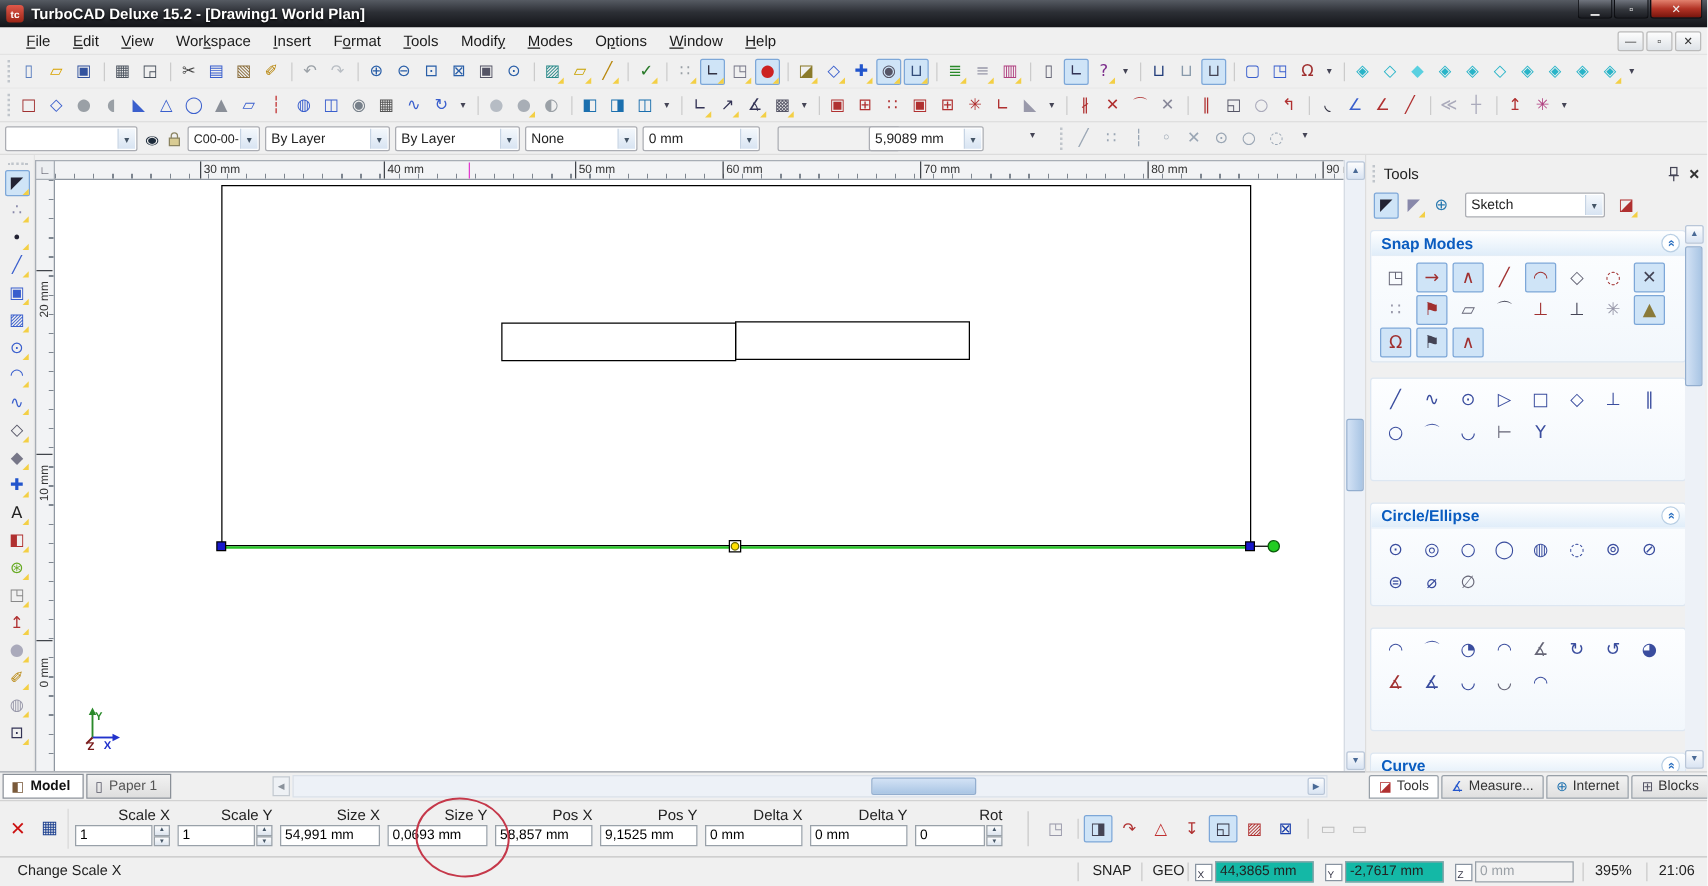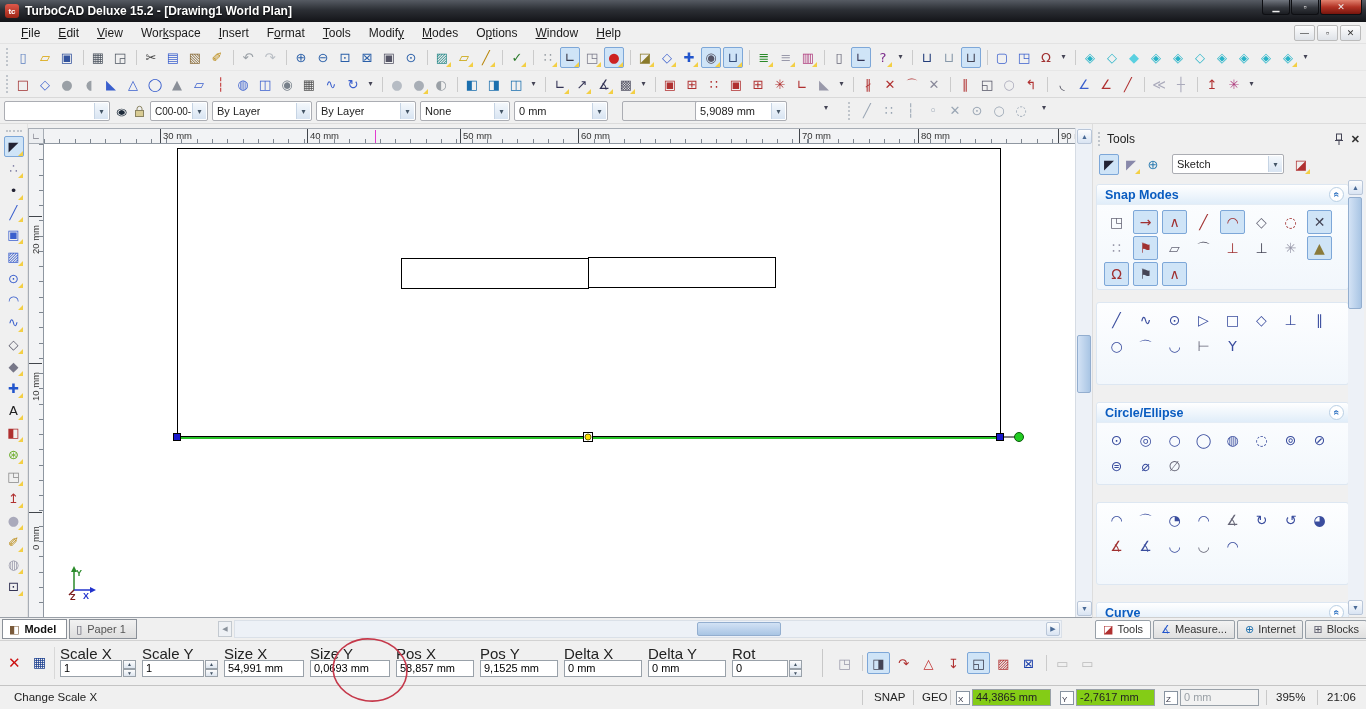--- a/index.html
+++ b/index.html
@@ -132,42 +132,42 @@
   .ptab.active { background:#fff; }
   .ptab .sticon { font-size:11px; margin-right:4px; }
 
   
   .insp { position:absolute; left:0; top:640px; width:100%; height:45px; background:#f0f0f0; border-top:1px solid #d2d2d2; }
   .insp-x { position:absolute; left:8px; top:13px; color:#cc1111; font-size:15px; font-weight:bold; font-family:"DejaVu Sans",sans-serif; }
   .insp-grid { position:absolute; left:33px; top:13px; font-size:14px; color:#1b3f8f; font-family:"DejaVu Sans",sans-serif; }
   .insp-sep1 { position:absolute; left:54px; top:6px; bottom:6px; width:1px; background:#d8d8d8; }
   .fields { position:absolute; left:60px; top:4px; display:flex; }
   .field { display:flex; flex-direction:column; margin-right:6px; }
-  .flabel { font-size:15px; color:#222; height:13px; white-space:nowrap; }
+  .flabel { font-size:12px; color:#222; height:13px; white-space:nowrap;text-align:right; }
   .frow { display:flex; margin-top:2px; }
   .finput { height:17px; border:1px solid #99a1a9; background:#fff; font-size:11px; padding:1px 3px; white-space:nowrap; overflow:hidden; }
   .spinner { width:13px; display:none; flex-direction:column; margin-left:1px; height:17px; }
   .field.spin .spinner { display:flex; }
   .spinner i { flex:1; border:1px solid #99a1a9; background:linear-gradient(#fdfdfd,#dde5ef); font-size:5px; color:#456;
     display:flex; align-items:center; justify-content:center; font-style:normal; }
   .insp-sep2 { position:absolute; left:822px; top:8px; bottom:8px; width:1px; background:#c8c8c8; }
   .insp-icons { position:absolute; left:832px; top:11px; display:flex; }
   .insp-icons .ic { width:23px; height:22px; font-size:13px; }
 
   
   .status { position:absolute; left:0; top:685px; width:100%; height:24px; background:#f0f0f0; border-top:1px solid #c4c4c4;
     font-size:11.5px; color:#222; }
   .smsg { position:absolute; left:14px; top:5px; }
   .ssep { position:absolute; top:4px; bottom:4px; width:1px; background:#c9c9c9; }
   .stog { position:absolute; top:5px; }
   .coords { position:absolute; left:956px; top:3px; display:flex; align-items:center; }
   .coord { display:flex; align-items:center; margin-right:9px; }
   .axis-ic { width:14px; height:14px; border:1px solid #8893a0; background:#fff; font-size:8px; color:#334;
     display:flex; align-items:flex-end; padding-left:1px; margin-right:2px; line-height:1; }
-  .coord-field { width:79px; height:17px; border:1px solid #99a1a9; background:#84cc16; font-size:11px; padding:1px 3px; white-space:nowrap; overflow:hidden; }
+  .coord-field { width:79px; height:17px; border:1px solid #99a1a9; background:#14b8a6; font-size:11px; padding:1px 3px; white-space:nowrap; overflow:hidden; }
   .coord.dis .coord-field { background:#f2f2f2; color:#9aa0a6; }
   .szoom { position:absolute; left:1276px; top:5px; }
   .stime { position:absolute; left:1327px; top:5px; }
 
   .anno { position:absolute; left:330px; top:634px; width:80px; height:72px; pointer-events:none; z-index:50; }
 </style>
 </head>
 <body>
 
 <div class="root">
@@ -681,21 +681,21 @@
       <span class="ic fly">
         <i style="color: rgb(51, 51, 85);">⊡</i>
       </span>
     </div>
 
   <div class="rcorner">∟</div>
   <div class="rtop">
     <div class="ticks"></div>
     <span>
       
-    <span class="rl" style="left: 116px;">30 mm</span><span class="rl" style="left: 263px;">40 mm</span><span class="rl" style="left: 416px;">50 mm</span><span class="rl" style="left: 534px;">60 mm</span><span class="rl" style="left: 755px; text-align: right;">70 mm</span><span class="rl" style="left: 874px;">80 mm</span><span class="rl" style="left: 1014px;">90 mm</span></span>
+    <span class="rl" style="left: 116px;">30 mm</span><span class="rl" style="left: 263px;">40 mm</span><span class="rl" style="left: 416px;">50 mm</span><span class="rl" style="left: 534px;">60 mm</span><span class="rl" style="left: 692px; text-align: right;">70 mm</span><span class="rl" style="left: 874px;">80 mm</span><span class="rl" style="left: 1014px;">90 mm</span></span>
     <span class="rmarker" style="left:331px"></span>
   </div>
   <div class="rleft">
     <div class="ticks"></div>
     <span>
       
     <span class="rlv" style="top: 72px;">20 mm</span><span class="rlv" style="top: 219px;">10 mm</span><span class="rlv" style="top: 368px;">0 mm</span></span>
   </div>
 
   <div class="canvas">

